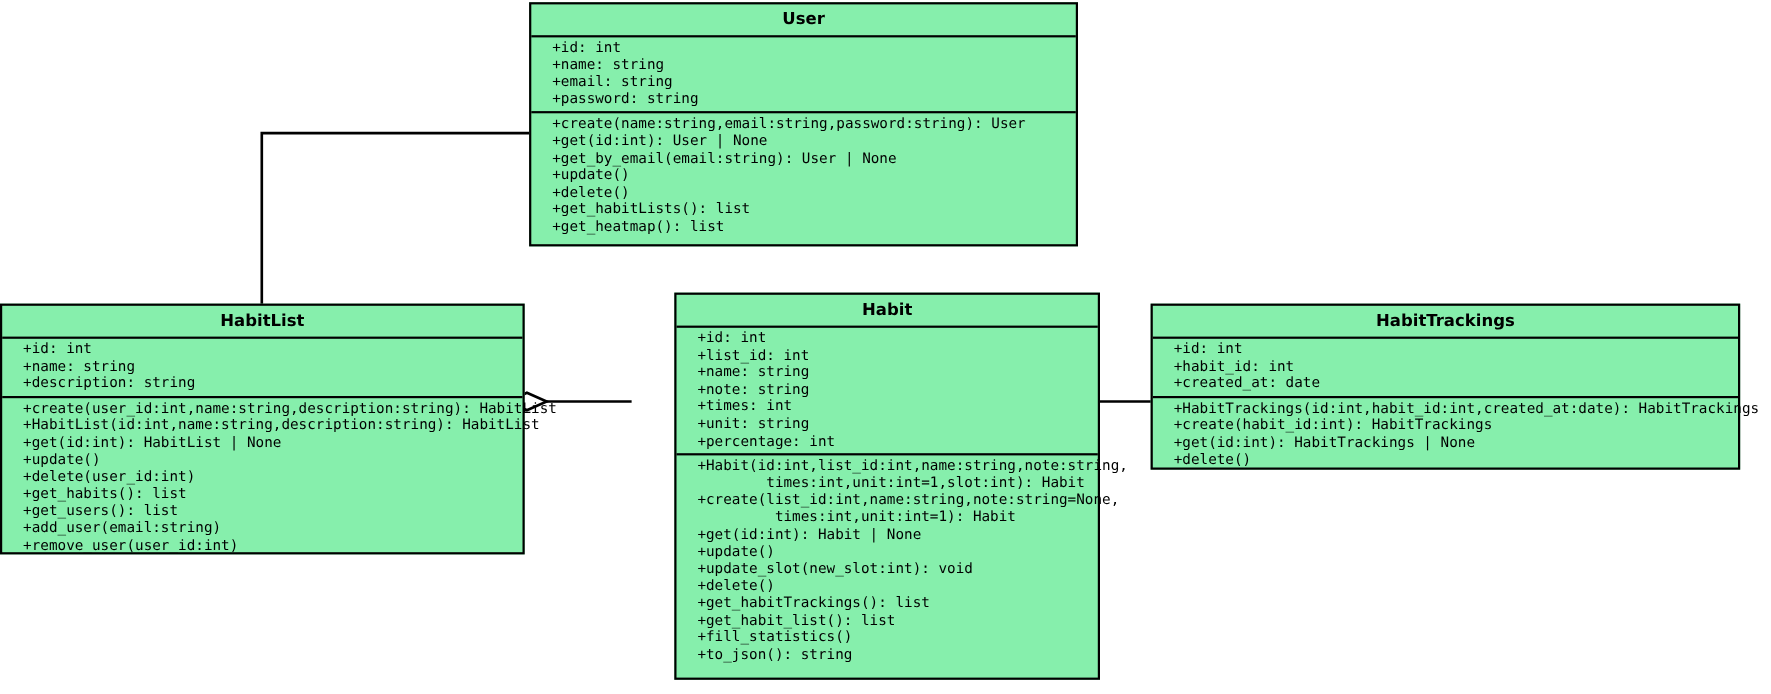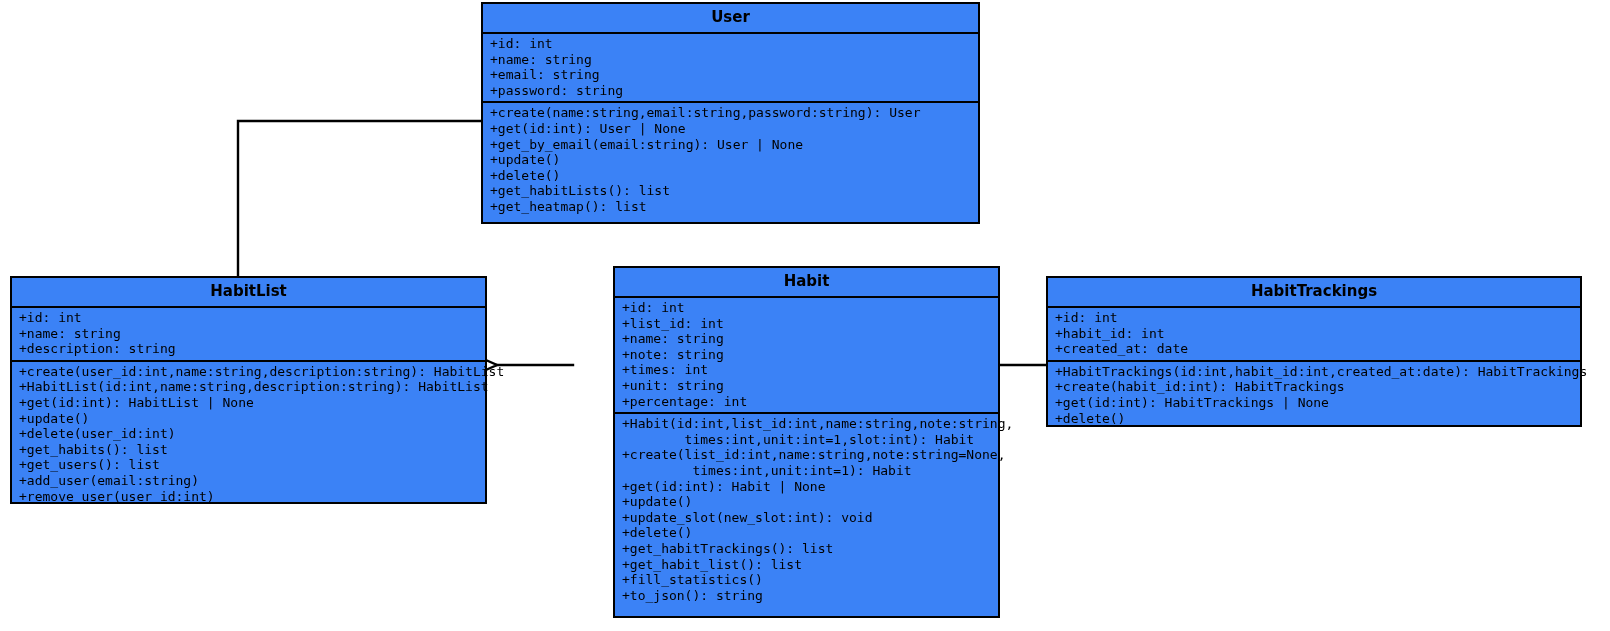--- a/index.html
+++ b/index.html
@@ -24,36 +24,36 @@
     position: absolute;
     left: 0; top: 0;
     width: 1610px;
     height: 631px;
     pointer-events: none;
   }
   .uml-class {
     position: absolute;
     box-sizing: border-box;
     border: 2px solid #000000;
-    background: #3b82f6;
+    background: #86efac;
     z-index: 2;
   }
   .class-title {
     font-family: "DejaVu Sans", sans-serif;
     font-weight: bold;
     font-size: 15px;
     text-align: center;
     padding: 5px 4px 6px 4px;
     color: #000000;
     border-bottom: 2px solid #000000;
     line-height: 17px;
     white-space: nowrap;
   }
   .compartment {
-    padding: 2px 0 3px 4px;
+    padding: 2px 0 3px 16px;
   }
   .compartment.attrs {
     border-bottom: 2px solid #000000;
   }
   .member {
     font-family: "DejaVu Sans Mono", monospace;
     font-size: 13px;
     line-height: 15.6px;
     color: #000000;
     white-space: pre;
@@ -98,21 +98,21 @@
       <div class="member">+create(name:string,email:string,password:string): User</div>
       <div class="member">+get(id:int): User | None</div>
       <div class="member">+get_by_email(email:string): User | None</div>
       <div class="member">+update()</div>
       <div class="member">+delete()</div>
       <div class="member">+get_habitLists(): list</div>
       <div class="member">+get_heatmap(): list</div>
     </div>
   </div>
 
-  <div class="uml-class" style="left:10px; top:276px; width:477px; height:228px;">
+  <div class="uml-class" style="left:0px; top:276px; width:477px; height:228px;">
     <div class="class-title">HabitList</div>
     <div class="compartment attrs">
       <div class="member">+id: int</div>
       <div class="member">+name: string</div>
       <div class="member">+description: string</div>
     </div>
     <div class="compartment methods">
       <div class="member overflow">+create(user_id:int,name:string,description:string): HabitList</div>
       <div class="member overflow">+HabitList(id:int,name:string,description:string): HabitList</div>
       <div class="member">+get(id:int): HabitList | None</div>

